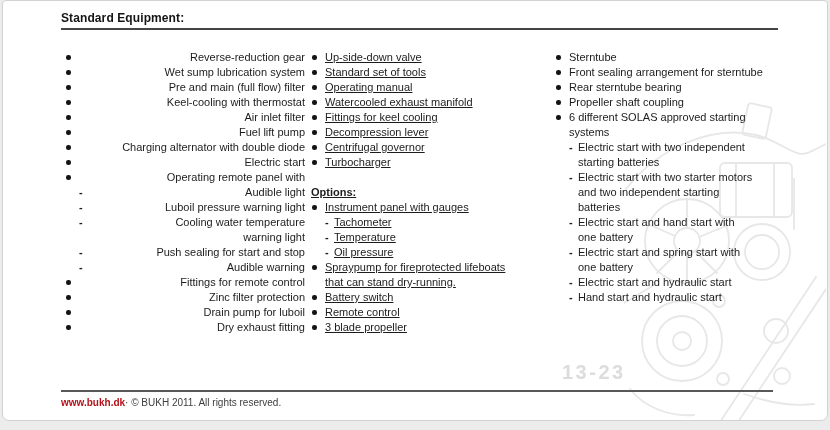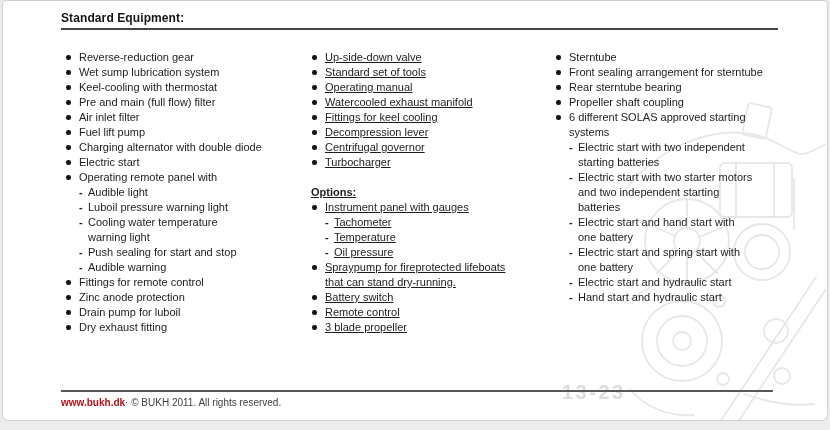--- a/index.html
+++ b/index.html
@@ -18,36 +18,35 @@
   }
   
   .engine-art {
     position:absolute; right:1px; top:88px;
     opacity:1; pointer-events:none;
   }
   .watermark-page {
     position:absolute; left:559px; top:360px;
     font-size:20px; font-weight:bold; color:#dcdcdc;
     letter-spacing:2.5px;
-    margin-top:20px;
   }
   .hdr-title {
     position:absolute; left:58px; top:10px;
     font-size:12px; font-weight:bold; color:#141414;
     letter-spacing:0.1px;
   }
   .hdr-rule {
     position:absolute; left:58px; top:27px;
     width:717px; height:2px; background:#454545;
   }
   .col {
     position:absolute; top:49px;
     font-size:11px; line-height:15px; color:#1c1c1c;
   }
-  #col-0 { left:62px;  width:240px; }
+  #col-0 { left:62px;  width:240px;text-align:right; }
   #col-1 { left:308px; width:240px;text-decoration:underline; }
   #col-2 { left:552px; width:258px; }
   .ln { position:relative; min-height:15px; }
   .ln.blt  { padding-left:14px; }
   .ln.dash { padding-left:23px; }
   .ln.hd   { padding-left:0; font-weight:bold; }
   .ln.gap  { height:15px; }
   .mk-b {
     position:absolute; left:1px; top:5px;
     width:4.5px; height:4.5px; border-radius:50%;
@@ -110,35 +109,35 @@
   </svg>
 
   <div class="watermark-page">13-23</div>
 
   <div class="hdr-title">Standard Equipment:</div>
   <div class="hdr-rule"></div>
 
   <div class="col" id="col-0">
       <div class="ln blt"><span class="mk-b"></span><span>Reverse-reduction gear</span></div>
       <div class="ln blt"><span class="mk-b"></span><span>Wet sump lubrication system</span></div>
+      <div class="ln blt"><span class="mk-b"></span><span>Pre and main (full flow) filter</span></div>
       <div class="ln blt"><span class="mk-b"></span><span>Keel-cooling with thermostat</span></div>
-      <div class="ln blt"><span class="mk-b"></span><span>Pre and main (full flow) filter</span></div>
       <div class="ln blt"><span class="mk-b"></span><span>Air inlet filter</span></div>
       <div class="ln blt"><span class="mk-b"></span><span>Fuel lift pump</span></div>
       <div class="ln blt"><span class="mk-b"></span><span>Charging alternator with double diode</span></div>
       <div class="ln blt"><span class="mk-b"></span><span>Electric start</span></div>
       <div class="ln blt"><span class="mk-b"></span><span>Operating remote panel with</span></div>
       <div class="ln dash"><span class="mk-d">-</span><span>Audible light</span></div>
       <div class="ln dash"><span class="mk-d">-</span><span>Luboil pressure warning light</span></div>
       <div class="ln dash"><span class="mk-d">-</span><span>Cooling water temperature</span></div>
       <div class="ln dash"><span>warning light</span></div>
       <div class="ln dash"><span class="mk-d">-</span><span>Push sealing for start and stop</span></div>
       <div class="ln dash"><span class="mk-d">-</span><span>Audible warning</span></div>
       <div class="ln blt"><span class="mk-b"></span><span>Fittings for remote control</span></div>
-      <div class="ln blt"><span class="mk-b"></span><span>Zinc anode protection</span></div>
+      <div class="ln blt"><span class="mk-b"></span><span>Zinc filter protection</span></div>
       <div class="ln blt"><span class="mk-b"></span><span>Drain pump for luboil</span></div>
       <div class="ln blt"><span class="mk-b"></span><span>Dry exhaust fitting</span></div>
     </div>
   <div class="col" id="col-1">
       <div class="ln blt"><span class="mk-b"></span><span>Up-side-down valve</span></div>
       <div class="ln blt"><span class="mk-b"></span><span>Standard set of tools</span></div>
       <div class="ln blt"><span class="mk-b"></span><span>Operating manual</span></div>
       <div class="ln blt"><span class="mk-b"></span><span>Watercooled exhaust manifold</span></div>
       <div class="ln blt"><span class="mk-b"></span><span>Fittings for keel cooling</span></div>
       <div class="ln blt"><span class="mk-b"></span><span>Decompression lever</span></div>

